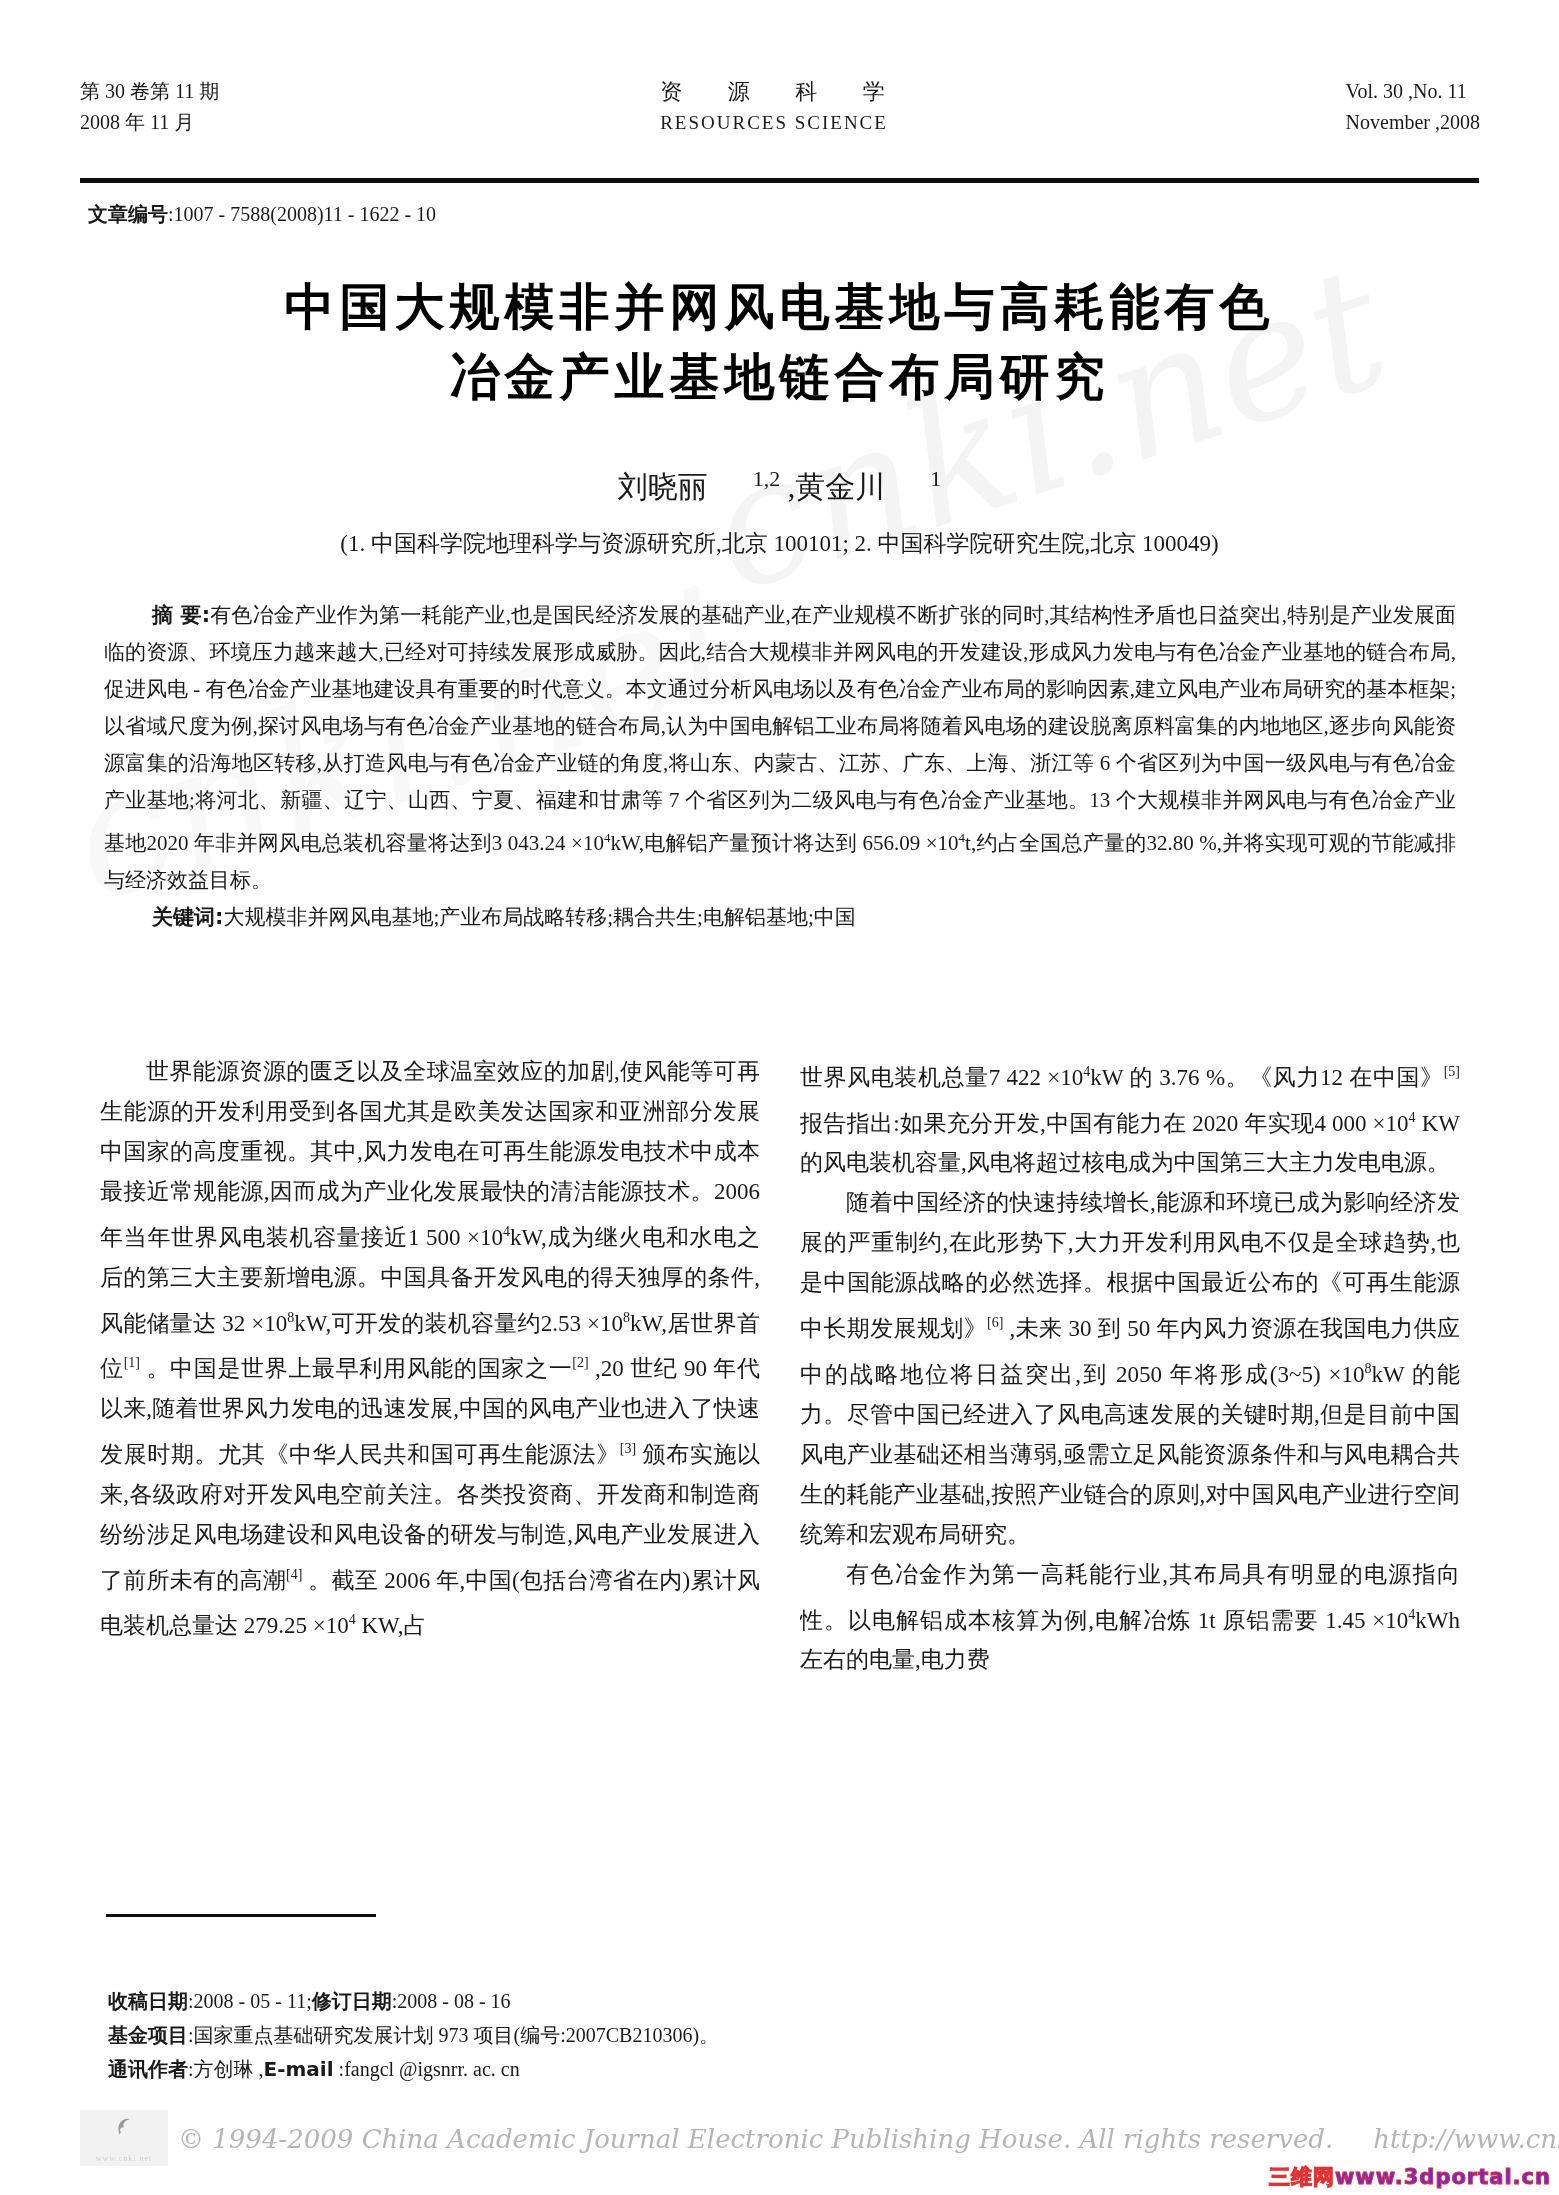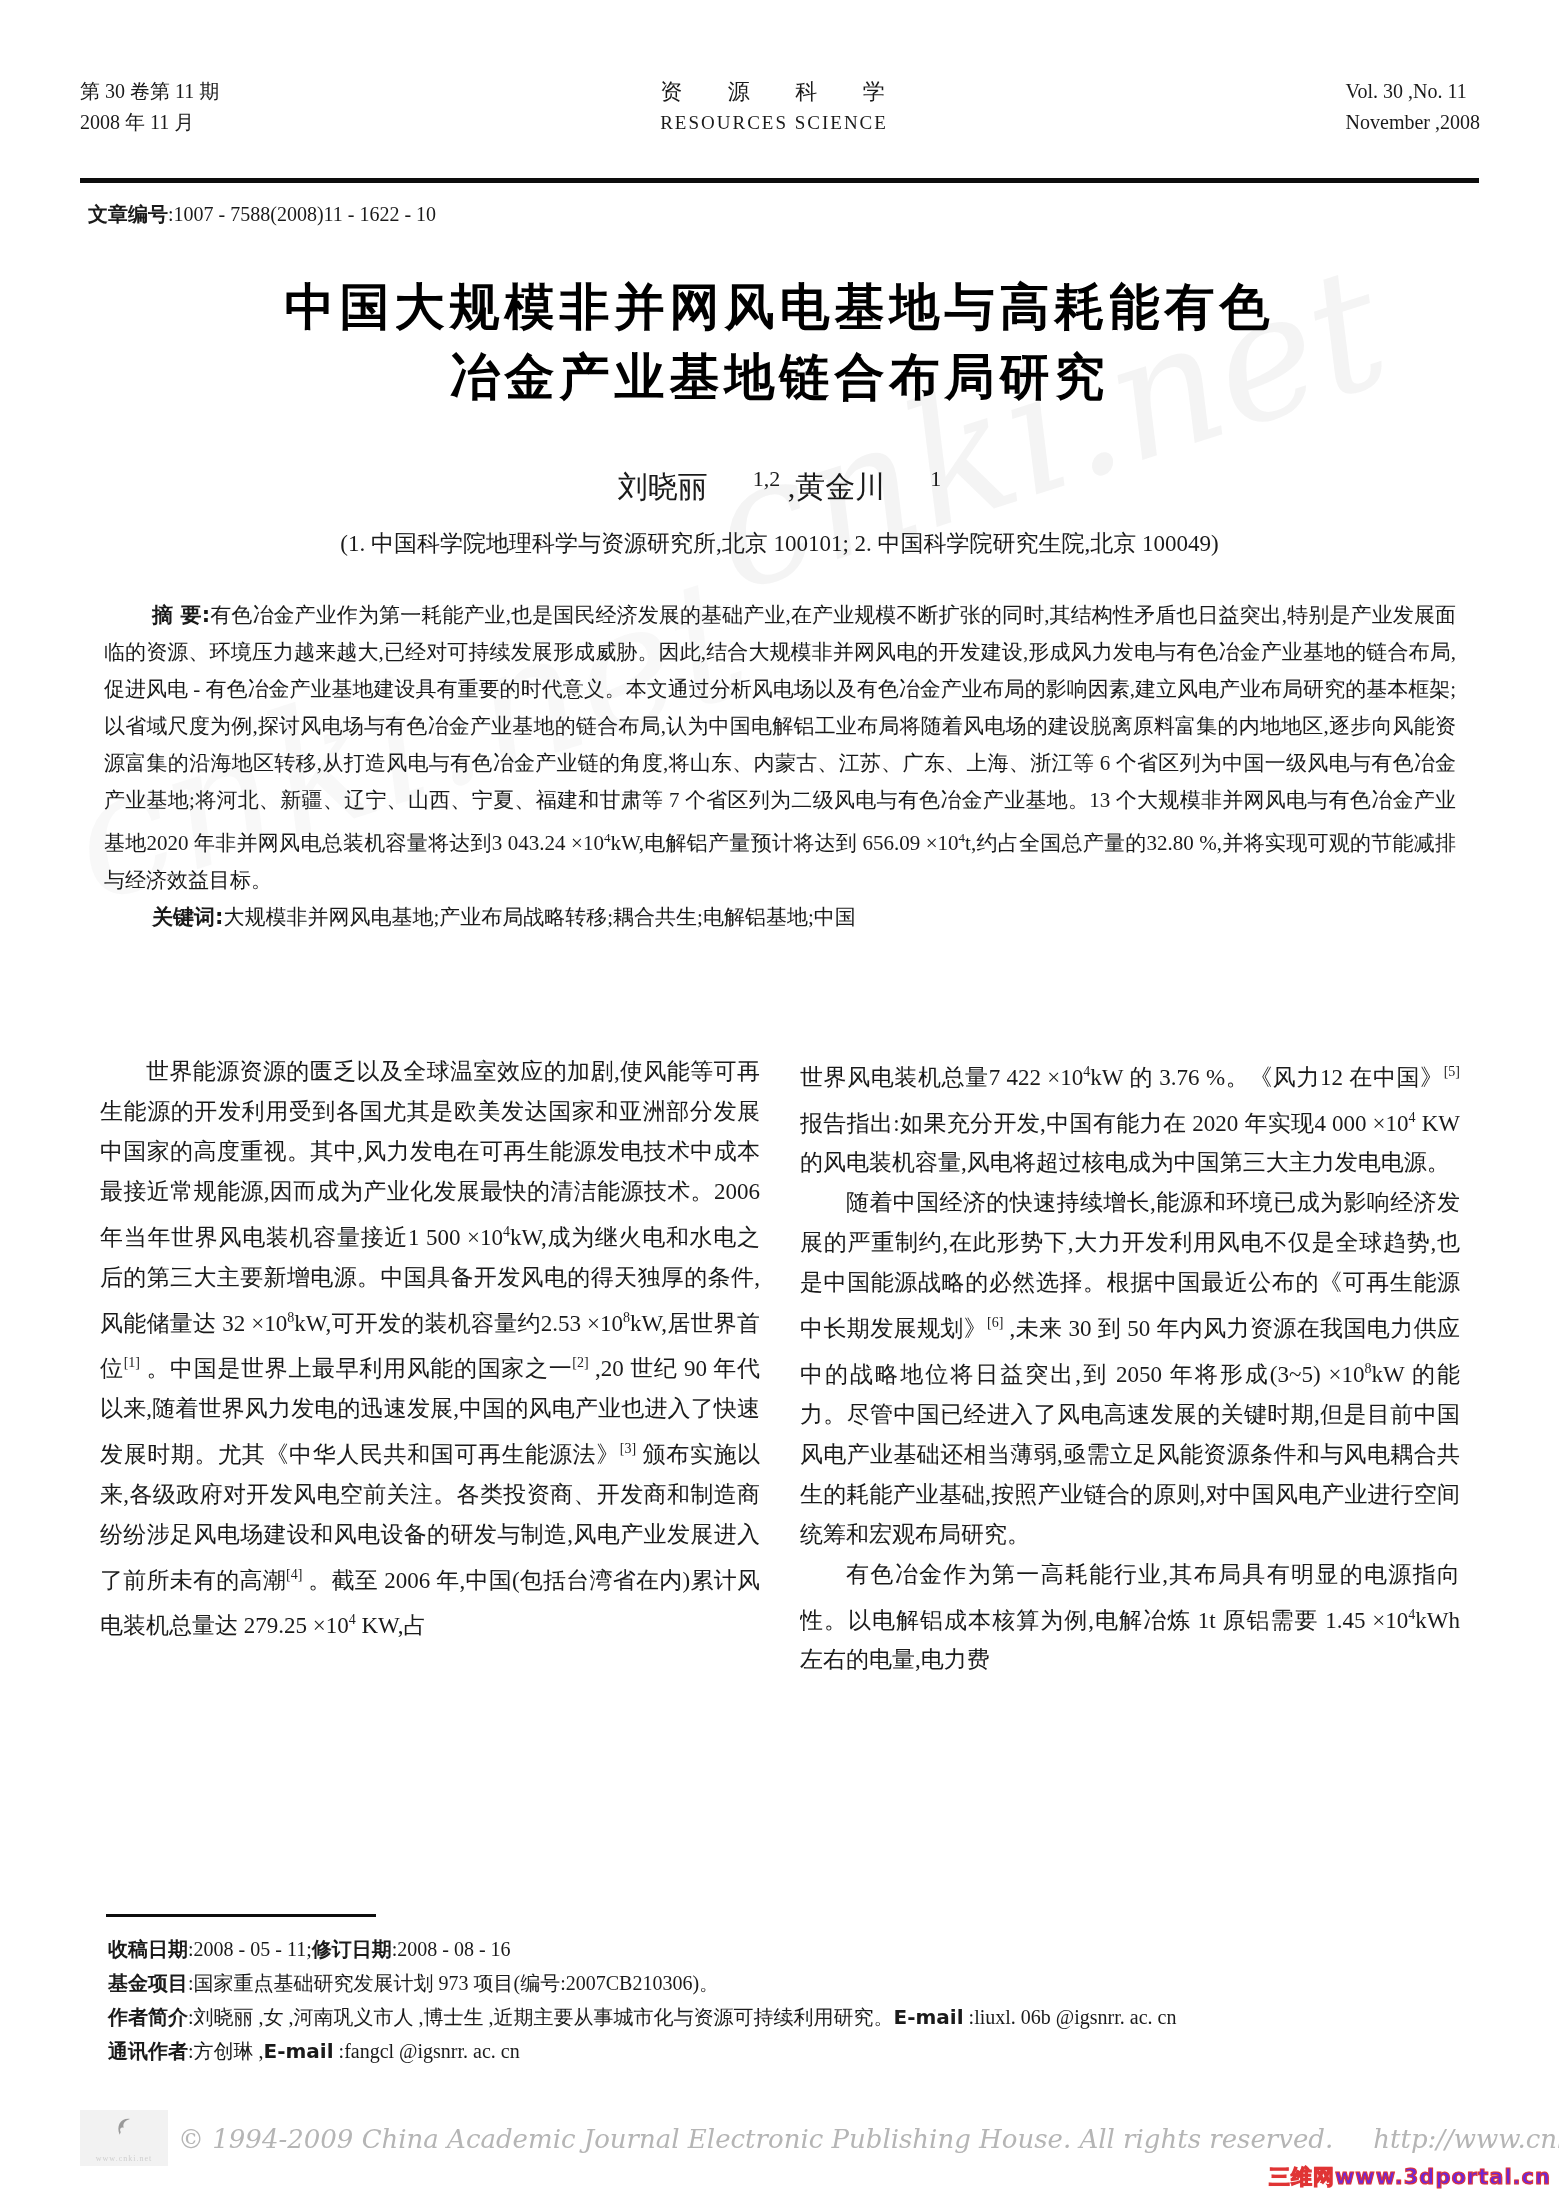--- a/index.html
+++ b/index.html
@@ -79,21 +79,21 @@
     overflow:hidden;
   }
   .col p{margin:0;}
   .col p.indent{text-indent:2em;}
   .col sup{font-size:14px;}
   
   .footnote-rule{
     position:absolute;top:1914px;left:106px;width:270px;height:3px;background:#0d0d0d;
   }
   .footnotes{
-    position:absolute;top:1932px;left:108px;width:1330px;
+    position:absolute;top:1984px;left:108px;width:1330px;
     font-size:20px;line-height:34px;
   }
   .footnotes p{margin:0;}
   .footnotes b{font-family:"DejaVu Sans","Liberation Sans",sans-serif;font-weight:700;}
   
   .cnki-logo{
     position:absolute;top:2110px;left:80px;width:88px;height:56px;
     background:#f2f2f2;
     display:flex;flex-direction:column;align-items:center;justify-content:center;gap:11px;
   }
@@ -163,21 +163,20 @@
       <p>世界风电装机总量7 422 ×10<sup>4</sup>kW 的 3.76 %。《风力12 在中国》<sup>[5]</sup> 报告指出:如果充分开发,中国有能力在 2020 年实现4 000 ×10<sup>4</sup> KW 的风电装机容量,风电将超过核电成为中国第三大主力发电电源。</p>
       <p class="indent">随着中国经济的快速持续增长,能源和环境已成为影响经济发展的严重制约,在此形势下,大力开发利用风电不仅是全球趋势,也是中国能源战略的必然选择。根据中国最近公布的《可再生能源中长期发展规划》<sup>[6]</sup> ,未来 30 到 50 年内风力资源在我国电力供应中的战略地位将日益突出,到 2050 年将形成(3~5) ×10<sup>8</sup>kW 的能力。尽管中国已经进入了风电高速发展的关键时期,但是目前中国风电产业基础还相当薄弱,亟需立足风能资源条件和与风电耦合共生的耗能产业基础,按照产业链合的原则,对中国风电产业进行空间统筹和宏观布局研究。</p>
       <p class="indent">有色冶金作为第一高耗能行业,其布局具有明显的电源指向性。以电解铝成本核算为例,电解冶炼 1t 原铝需要 1.45 ×10<sup>4</sup>kWh 左右的电量,电力费</p>
     </div>
   </div>
 
   <div class="footnote-rule"></div>
   <div class="footnotes">
     <p><b>收稿日期</b>:2008 - 05 - 11;<b>修订日期</b>:2008 - 08 - 16</p>
     <p><b>基金项目</b>:国家重点基础研究发展计划 973 项目(编号:2007CB210306)。</p>
-    <p><b>作者简介</b>:刘晓丽 ,女 ,河南巩义市人 ,博士生 ,近期主要从事城市化与资源可持续利用研究。<b>E-mail</b> :liuxl. 06b @igsnrr. ac. cn</p>
     <p><b>通讯作者</b>:方创琳 ,<b>E-mail</b> :fangcl @igsnrr. ac. cn</p>
   </div>
 
   <div class="cnki-logo">
     <span>
       <svg viewBox="0 0 24 24" aria-hidden="true">
         <path d="M8 20 C4.5 12 9 4.5 17.5 5.5 C12.5 7 10.5 10 11.8 13.5 C8.8 12.6 7.6 15 9 17.5 Z" fill="#9a9a9a"></path>
       </svg>
     </span>
     <span class="cnki-logo-caption">www.cnki.net</span>

